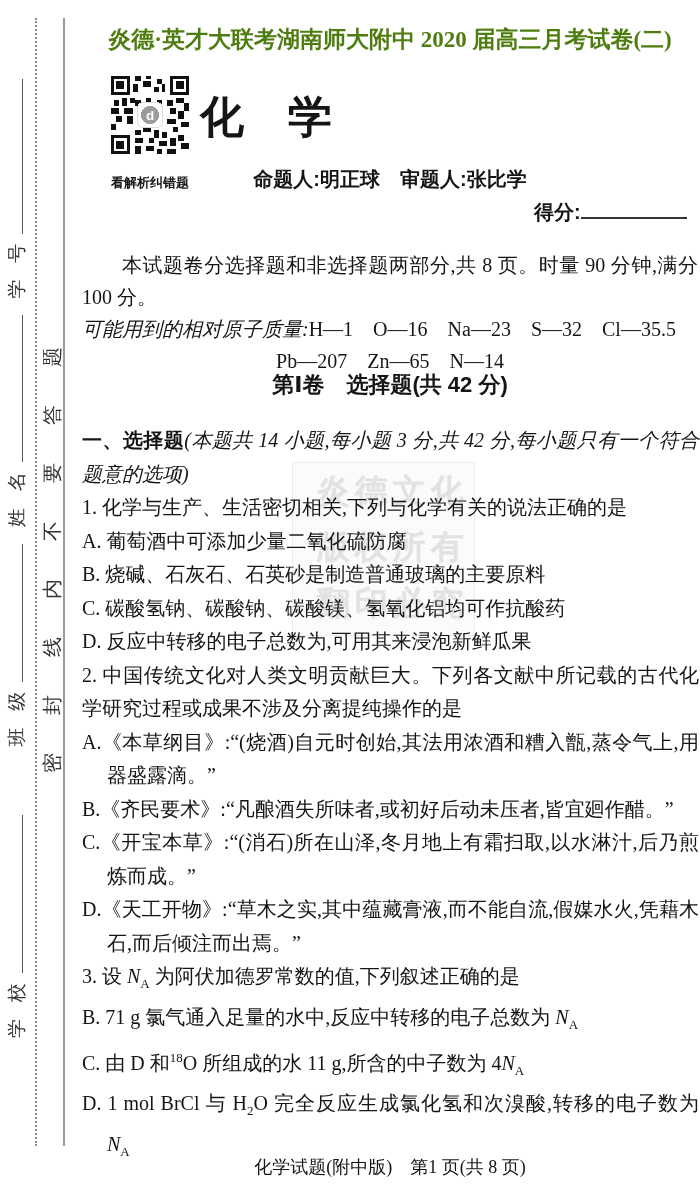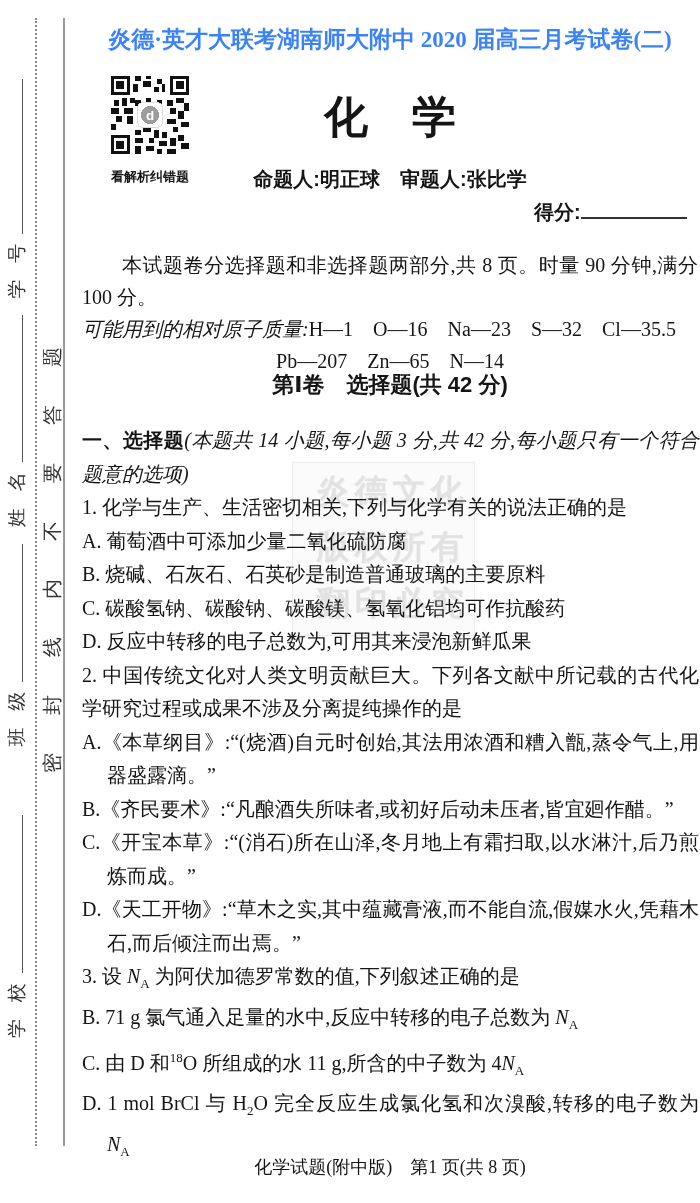--- a/index.html
+++ b/index.html
@@ -25,27 +25,27 @@
   .vline-solid{left:63px;top:18px;height:1128px;width:0;
         border-left:2px solid #9a9a9a;}
   
   #watermark{left:292px;top:462px;width:163px;height:172px;background:#fbfbfb;
         border:1px solid #ececec;z-index:0;text-align:center;
         font-family:"Liberation Sans","DejaVu Sans",sans-serif;padding-left:18px;}
   #watermark div{font-size:33px;font-weight:bold;color:#e2e2e2;
         letter-spacing:5px;line-height:56px;text-shadow:1px 1px 0 #f3f3f3;}
   
   #exam-title{left:82px;top:24px;width:616px;text-align:center;
-        font-size:23px;font-weight:bold;white-space:nowrap;color:#3b82f6;
+        font-size:23px;font-weight:bold;white-space:nowrap;color:#4d7c0f;
         font-family:"Liberation Serif","DejaVu Serif",serif;z-index:1;}
   #qr-block{left:98px;top:76px;width:104px;text-align:center;z-index:1;}
   #qr-code{width:86px;height:78px;display:block;margin:0 auto;}
-  #qr-caption{font-size:13px;font-weight:bold;margin-top:14px;
-        font-family:"Liberation Sans","DejaVu Sans",sans-serif;}
-  #subject-title{left:200px;top:88px;width:380px;text-align:center;
+  #qr-caption{font-size:13px;font-weight:bold;margin-top:20px;
+        font-family:"Liberation Sans","DejaVu Sans",sans-serif;}
+  #subject-title{left:200px;top:88px;width:380px;
         font-size:44px;font-weight:bold;z-index:1;
         font-family:"Liberation Sans","DejaVu Sans",sans-serif;}
   #setters{left:82px;top:166px;width:616px;text-align:center;font-size:20px;
         font-weight:bold;z-index:1;
         font-family:"Liberation Sans","DejaVu Sans",sans-serif;}
   #score-row{left:534px;top:199px;z-index:1;font-size:20px;font-weight:bold;
         font-family:"Liberation Sans","DejaVu Sans",sans-serif;}
   #score-line{display:inline-block;width:106px;height:16px;
         border-bottom:2px solid #333;}
   

